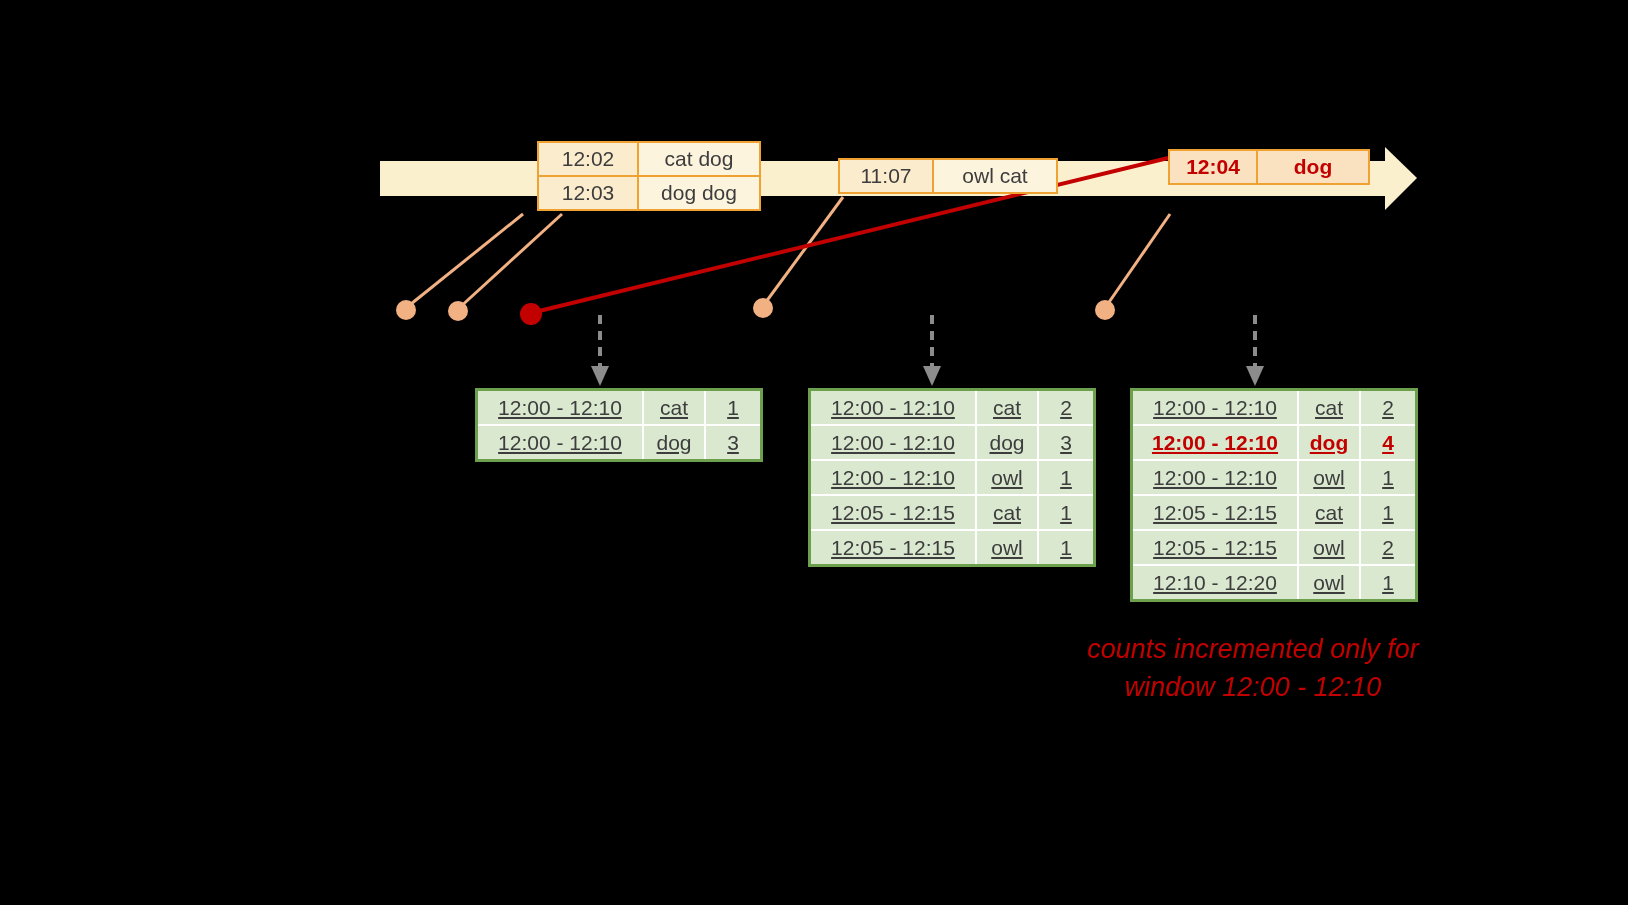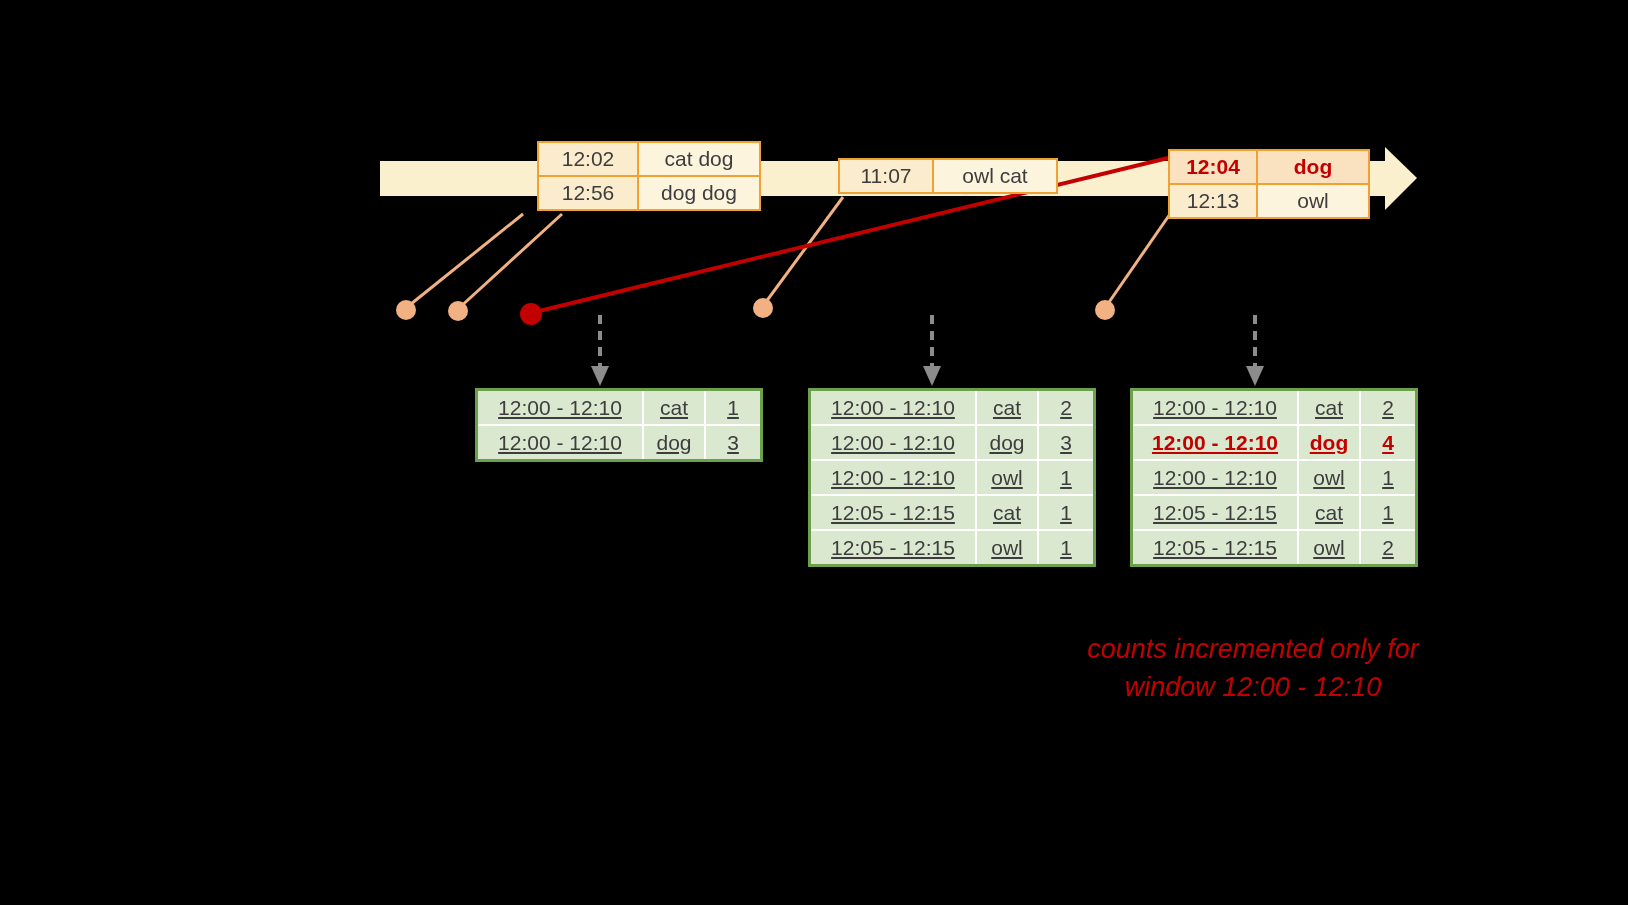--- a/index.html
+++ b/index.html
@@ -89,45 +89,41 @@
   <div class="annotation" style="left:1038px; top:630px; width:430px;font-style:italic;">counts incremented only for
 window 12:00 - 12:10</div>
 
   <table class="event-table" style="left:501px; top:141px;margin-left:36px;">
     <tbody>
         <tr>
       <td class="time" style="width:86px">12:02</td>
       <td class="words" style="width:108px">cat dog</td>
     </tr>
     <tr>
-      <td class="time">12:56</td>
+      <td class="time">12:03</td>
       <td class="words">dog dog</td>
     </tr>
   </tbody>
     </table>
 
   <table class="event-table" style="left:838px; top:158px;">
     <tbody>
         <tr>
       <td class="time" style="width:80px">11:07</td>
       <td class="words" style="width:110px">owl cat</td>
     </tr>
   </tbody>
     </table>
 
   <table class="event-table" style="left:1168px; top:149px;">
     <tbody>
         <tr class="late">
       <td class="time" style="width:74px">12:04</td>
       <td class="words" style="width:98px">dog</td>
     </tr>
-    <tr>
-      <td class="time">12:13</td>
-      <td class="words">owl</td>
-    </tr>
   </tbody>
     </table>
 
   <table class="result-table" style="left:475px; top:388px;">
     <tbody>
         <tr>
       <td class="win">12:00 - 12:10</td>
       <td class="word">cat</td>
       <td class="count">1</td>
     </tr>
@@ -189,16 +185,21 @@
     <tr>
       <td class="win">12:05 - 12:15</td>
       <td class="word">cat</td>
       <td class="count">1</td>
     </tr>
     <tr>
       <td class="win">12:05 - 12:15</td>
       <td class="word">owl</td>
       <td class="count">2</td>
     </tr>
+    <tr>
+      <td class="win">12:10 - 12:20</td>
+      <td class="word">owl</td>
+      <td class="count">1</td>
+    </tr>
   </tbody>
     </table>
 
 </div>
 
 </body></html>

